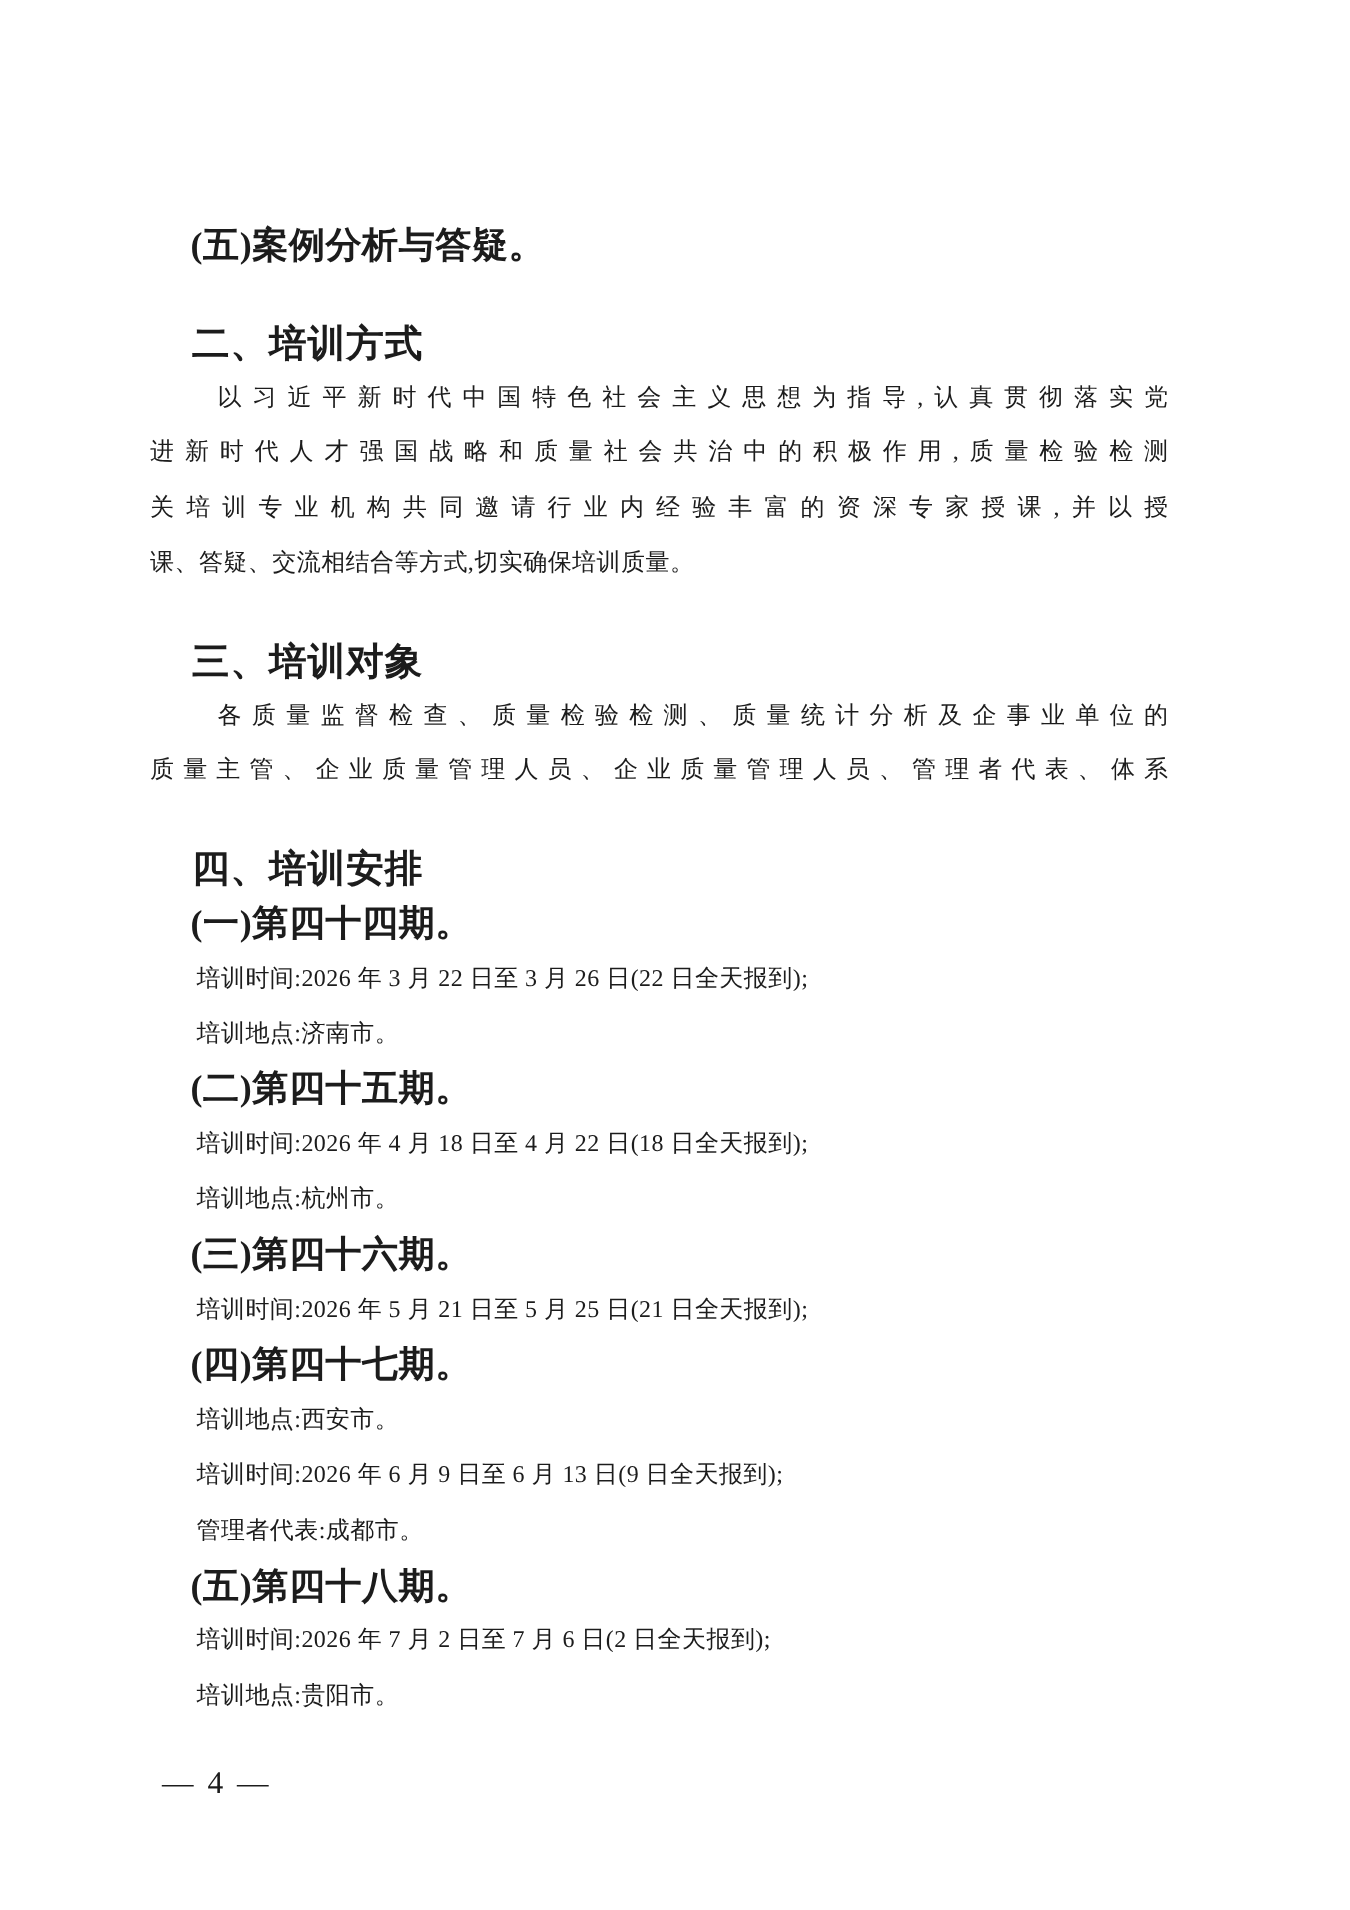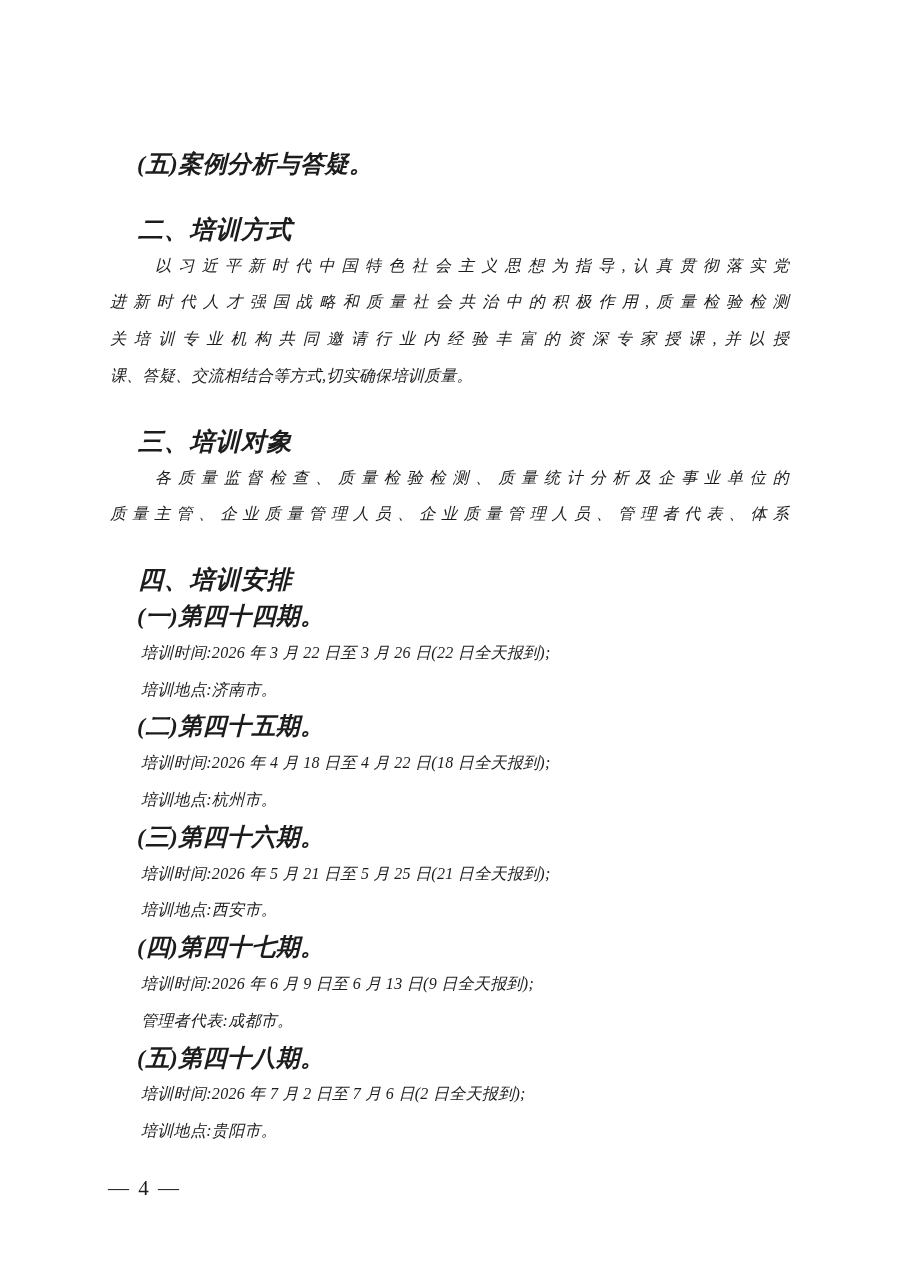--- a/index.html
+++ b/index.html
@@ -12,24 +12,23 @@
   .page {
     position: relative;
     width: 900px;
     height: 1273px;
     background: #ffffff;
     color: #1c1c1c;
     overflow: hidden;
   }
   .content {
     position: absolute;
-    left: 110px;
+    left: 100px;
     top: 146px;
     width: 679px;
-    font-style: italic;
   }
   .line {
     font-size: 16px;
     line-height: 36.8px;
     height: 36.8px;
     letter-spacing: 0.3px;
     white-space: nowrap;
   }
   
   .just {
@@ -82,22 +81,22 @@
     <div class="line just">质量主管、企业质量管理人员、企业质量管理人员、管理者代表、体系</div>
     <div class="line h1">四、培训安排</div>
     <div class="line h2">(一)第四十四期。</div>
     <div class="line ind2">培训时间:2026 年 3 月 22 日至 3 月 26 日(22 日全天报到);</div>
     <div class="line ind2">培训地点:济南市。</div>
     <div class="line h2">(二)第四十五期。</div>
     <div class="line ind2">培训时间:2026 年 4 月 18 日至 4 月 22 日(18 日全天报到);</div>
     <div class="line ind2">培训地点:杭州市。</div>
     <div class="line h2">(三)第四十六期。</div>
     <div class="line ind2">培训时间:2026 年 5 月 21 日至 5 月 25 日(21 日全天报到);</div>
+    <div class="line h2">(四)第四十七期。</div>
     <div class="line ind2">培训地点:西安市。</div>
-    <div class="line h2">(四)第四十七期。</div>
     <div class="line ind2">培训时间:2026 年 6 月 9 日至 6 月 13 日(9 日全天报到);</div>
     <div class="line ind2">管理者代表:成都市。</div>
     <div class="line h2">(五)第四十八期。</div>
     <div class="line ind2">培训时间:2026 年 7 月 2 日至 7 月 6 日(2 日全天报到);</div>
     <div class="line ind2">培训地点:贵阳市。</div>
   </div>
   <div class="footer">— 4 —</div>
 </div>
 
 </body></html>

